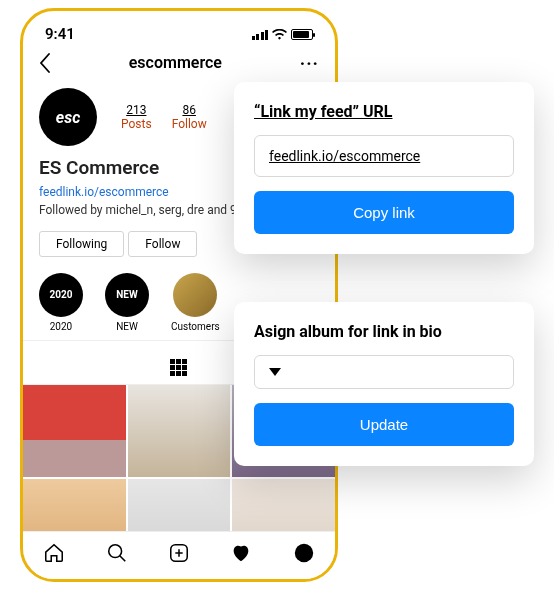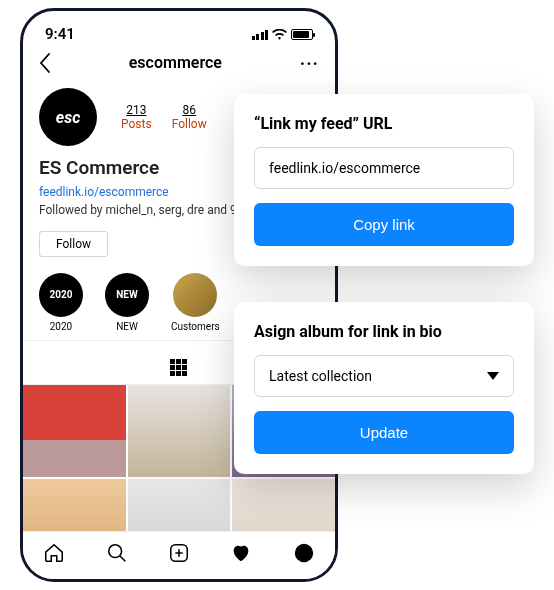--- a/index.html
+++ b/index.html
@@ -10,21 +10,21 @@
     height: 590px;
     position: relative;
     overflow: hidden;
   }
   .phone {
     position: absolute;
     left: 20px;
     top: 8px;
     width: 318px;
     height: 574px;
-    border: 3px solid #0f172a;
+    border: 3px solid #eab308;
     border-radius: 34px;
     background: #fff;
     overflow: hidden;
   }
   .statusbar {
     display: flex;
     justify-content: space-between;
     align-items: center;
     padding: 14px 22px 6px;
     font-size: 15px;
@@ -90,21 +90,21 @@
     position:absolute;left:0;right:0;bottom:0;height:48px;
     background:#fff;border-top:1px solid #eee;
     display:flex;align-items:center;justify-content:space-around;
   }
   .bnicon{font-size:20px;}
   .card{
     position:absolute;background:#fff;border-radius:10px;
     box-shadow:0 14px 40px rgba(0,0,0,0.18);padding:20px 20px;
     width:300px;left:234px;
   }
-  .card1{top:94px;}
+  .card1{top:82px;text-decoration:underline;}
   .card2{top:302px;}
   .card h3{font-size:16px;font-weight:700;margin-bottom:14px;}
   .card .field{
     border:1px solid #d8d8d8;border-radius:6px;padding:12px 14px;font-size:14px;
     background:#fff;margin-bottom:14px;display:flex;align-items:center;justify-content:space-between;
   }
   .card .btn{
     background:#0a84ff;color:#fff;border:none;border-radius:6px;
     padding:13px;font-size:15px;font-weight:500;width:100%;text-align:center;cursor:pointer;
   }
@@ -157,20 +157,21 @@
     </div>
   </div>
 
   <div class="bio">
     <div class="name">ES Commerce</div>
     <div class="link">feedlink.io/escommerce</div>
     <div class="follow">Followed by michel_n, serg, dre and 91</div>
   </div>
 
   <div class="action-row">
+    <div class="pill">Following</div>
     <div class="pill">Follow</div>
   </div>
 
   <div class="highlights">
     <div class="hl">
       <div class="circ">2020</div>
       <div>2020</div>
     </div>
     <div class="hl">
       <div class="circ">NEW</div>
@@ -243,17 +244,16 @@
   <h3>“Link my feed” URL</h3>
   <div class="field">
     <span>feedlink.io/escommerce</span>
   </div>
   <button class="btn">Copy link</button>
 </div>
 
 <div class="card card2">
   <h3>Asign album for link in bio</h3>
   <div class="field">
-    <span>Latest collection</span>
     <span class="tri"></span>
   </div>
   <button class="btn">Update</button>
 </div>
 
 </body></html>

